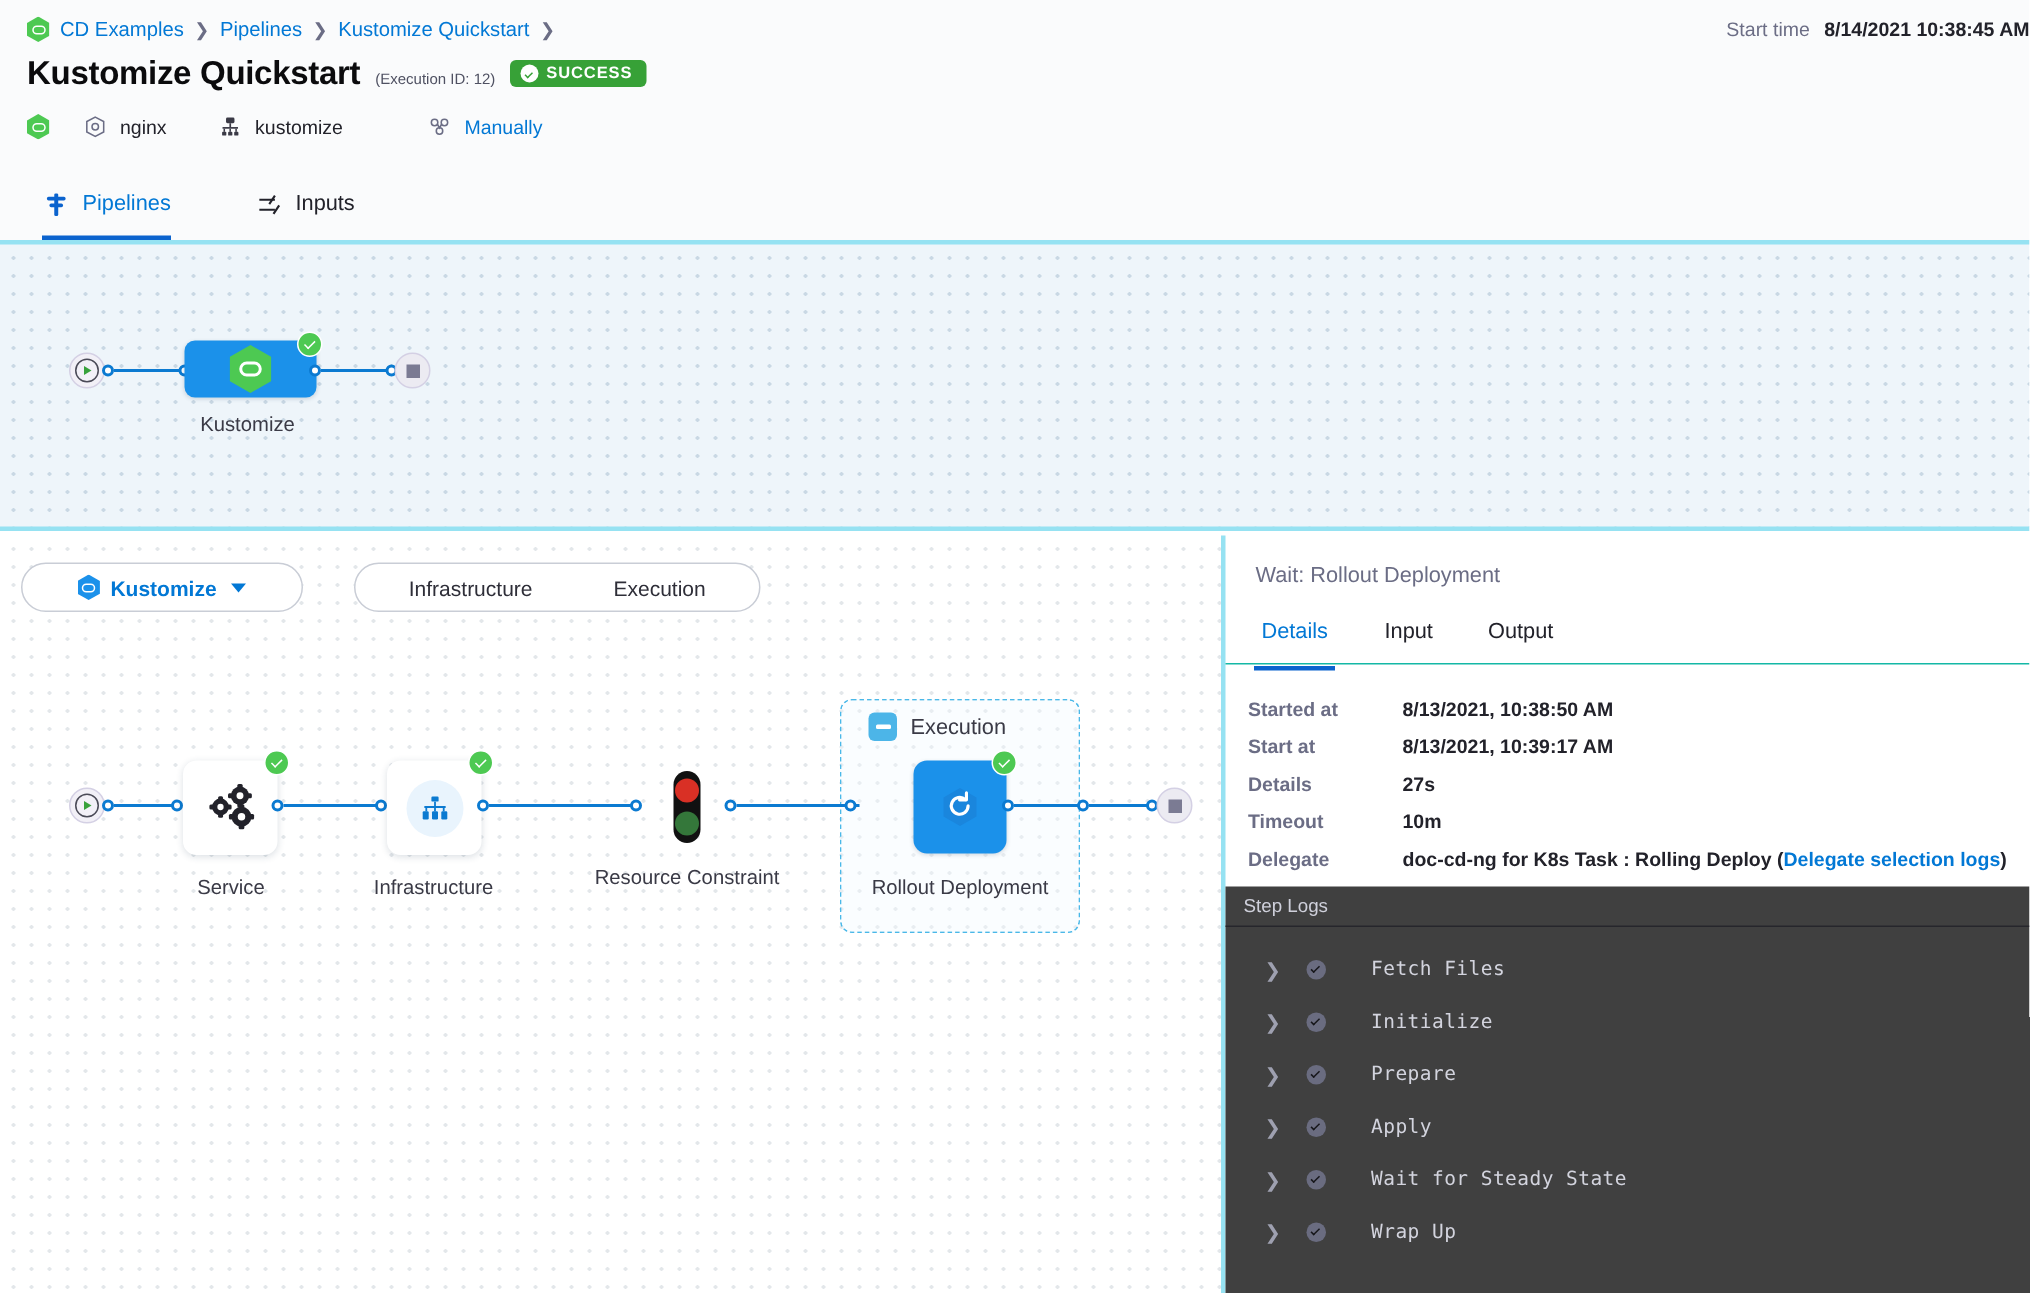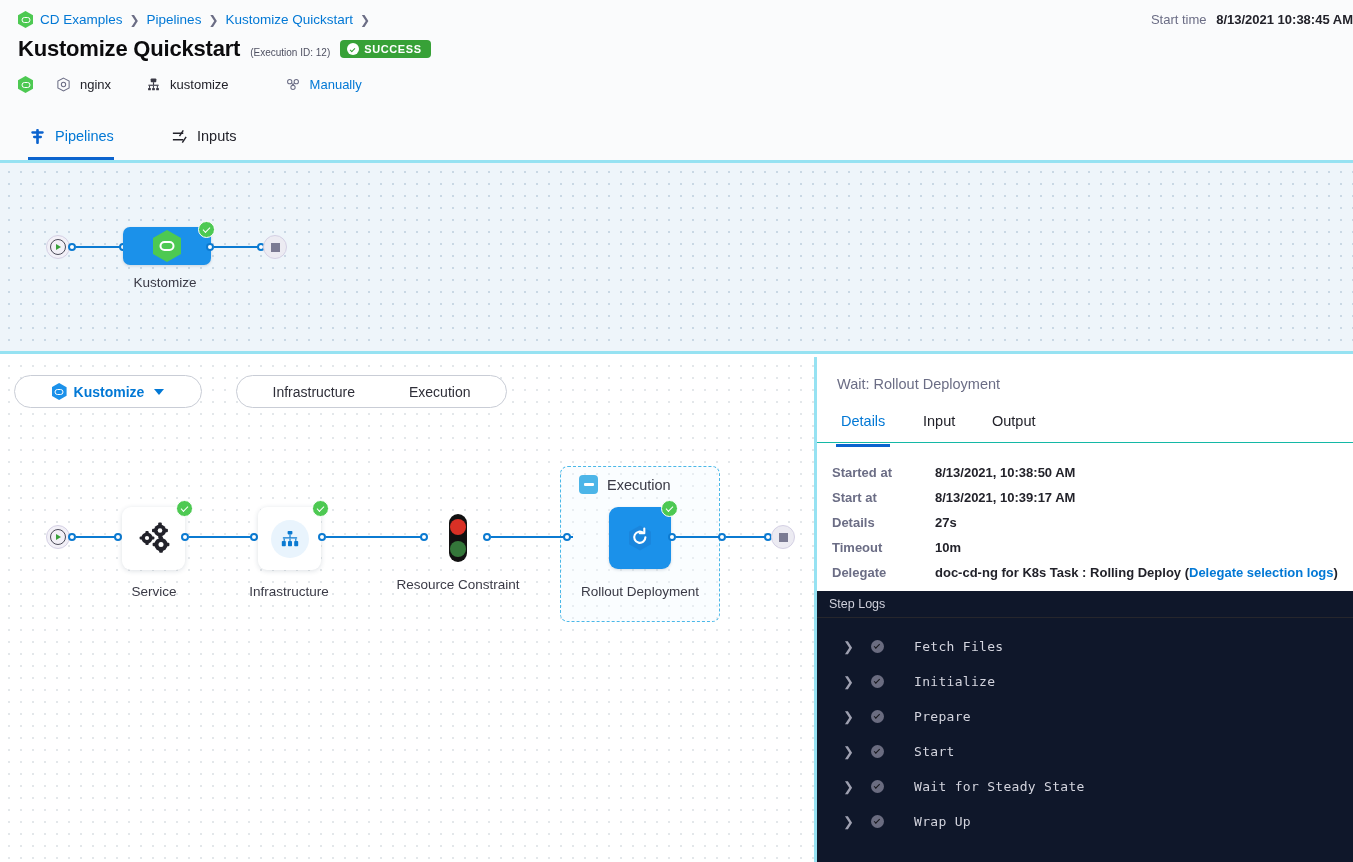--- a/index.html
+++ b/index.html
@@ -143,21 +143,21 @@
   .rp-tab.active { color: #0278d5; }
   .rp-tab.active::after { content:""; position:absolute; left:-5px; right:-5px; bottom:-2px; height:3px; background:#0b63ce; }
 
   .details { position: absolute; left: 15px; top: 106px; width: 520px; font-size: 13px; }
   .drow { display: flex; margin-bottom: 5px; line-height: 20px; }
   .dk { width: 103px; color: #6b6d85; font-weight: bold; flex: 0 0 auto; }
   .dv { color: #22222a; font-weight: bold; }
   .dv .lnk { color: #0278d5; font-weight: bold; }
   .dv .paren { color: #22222a; font-weight: bold; }
 
-  .logs { position: absolute; left: 0; top: 234px; width: 536px; height: 271px; background: #0f172a; }
+  .logs { position: absolute; left: 0; top: 234px; width: 536px; height: 271px; background: #404040; }
   .logs-hdr { height: 27px; display: flex; align-items: center; padding-left: 12px;
               font-size: 12.5px; color: #cfd0db; border-bottom: 1px solid #26262c; }
   .log-list { padding-top: 11px; }
   .log-row { display: flex; align-items: center; height: 35px; padding-left: 26px; cursor: pointer; }
   .chev { width: 14px; color: #9ea0b0; font-size: 13px; flex: 0 0 auto; }
   .log-ok { width: 13px; height: 13px; border-radius: 50%; background: #6a6c80; position: relative; margin-left: 14px; flex: 0 0 auto; }
   .log-ok::after { content:""; position: absolute; left: 3px; top: 4.2px; width: 5px; height: 2.4px;
                    border-left: 1.5px solid #16161a; border-bottom: 1.5px solid #16161a; transform: rotate(-45deg); }
   .log-name { margin-left: 30px; font-family: "DejaVu Sans Mono", monospace; font-size: 13px; color: #d3d4de; letter-spacing: .3px; }
 </style>
@@ -176,21 +176,21 @@
       <span class="crumb-link">CD Examples</span>
       <span class="crumb-sep">❯</span>
       <span class="crumb-link">Pipelines</span>
       <span class="crumb-sep">❯</span>
       <span class="crumb-link">Kustomize Quickstart</span>
       <span class="crumb-sep">❯</span>
     </div>
 
     <div class="start-time">
       <span class="lbl">Start time</span>
-      <span class="val">8/13/2021 10:38:45 AM</span>
+      <span class="val">8/14/2021 10:38:45 AM</span>
     </div>
 
     <div class="title-row">
       <span class="page-title">Kustomize Quickstart</span>
       <span class="exec-id">(Execution ID: 12)</span>
       <span class="badge">
         <span class="chk"></span>
         <span>SUCCESS</span>
       </span>
     </div>
@@ -453,21 +453,21 @@
           <span class="log-name">Initialize</span>
         </div>
         <div class="log-row">
           <span class="chev">❯</span>
           <span class="log-ok"></span>
           <span class="log-name">Prepare</span>
         </div>
         <div class="log-row">
           <span class="chev">❯</span>
           <span class="log-ok"></span>
-          <span class="log-name">Start</span>
+          <span class="log-name">Apply</span>
         </div>
         <div class="log-row">
           <span class="chev">❯</span>
           <span class="log-ok"></span>
           <span class="log-name">Wait for Steady State</span>
         </div>
         <div class="log-row">
           <span class="chev">❯</span>
           <span class="log-ok"></span>
           <span class="log-name">Wrap Up</span>

